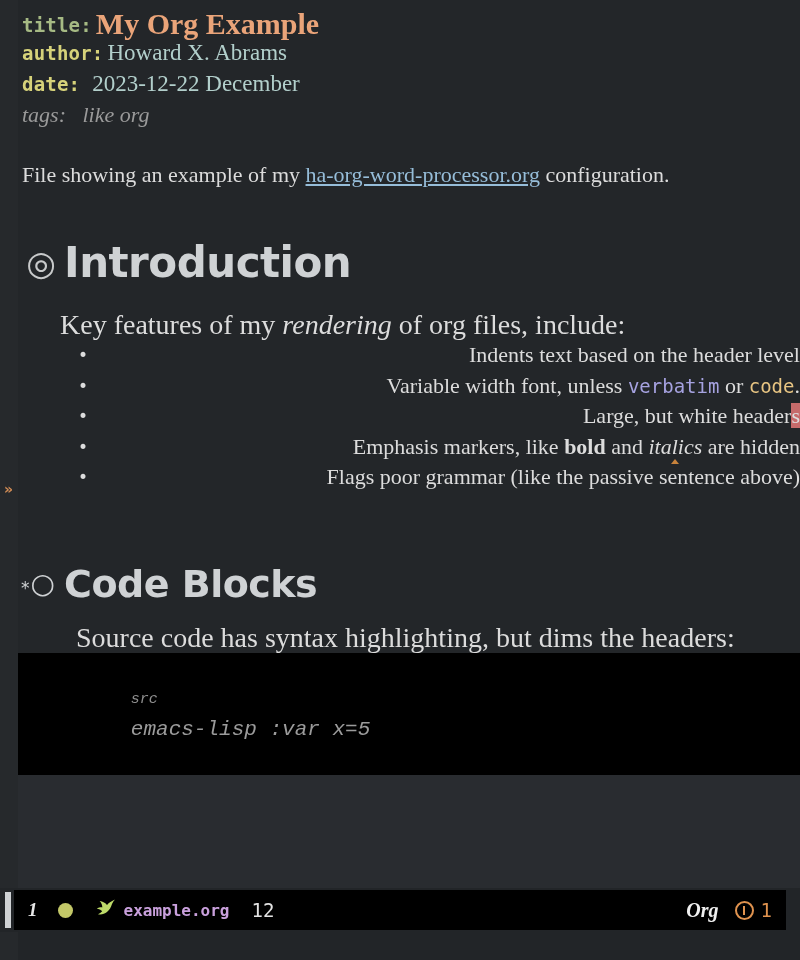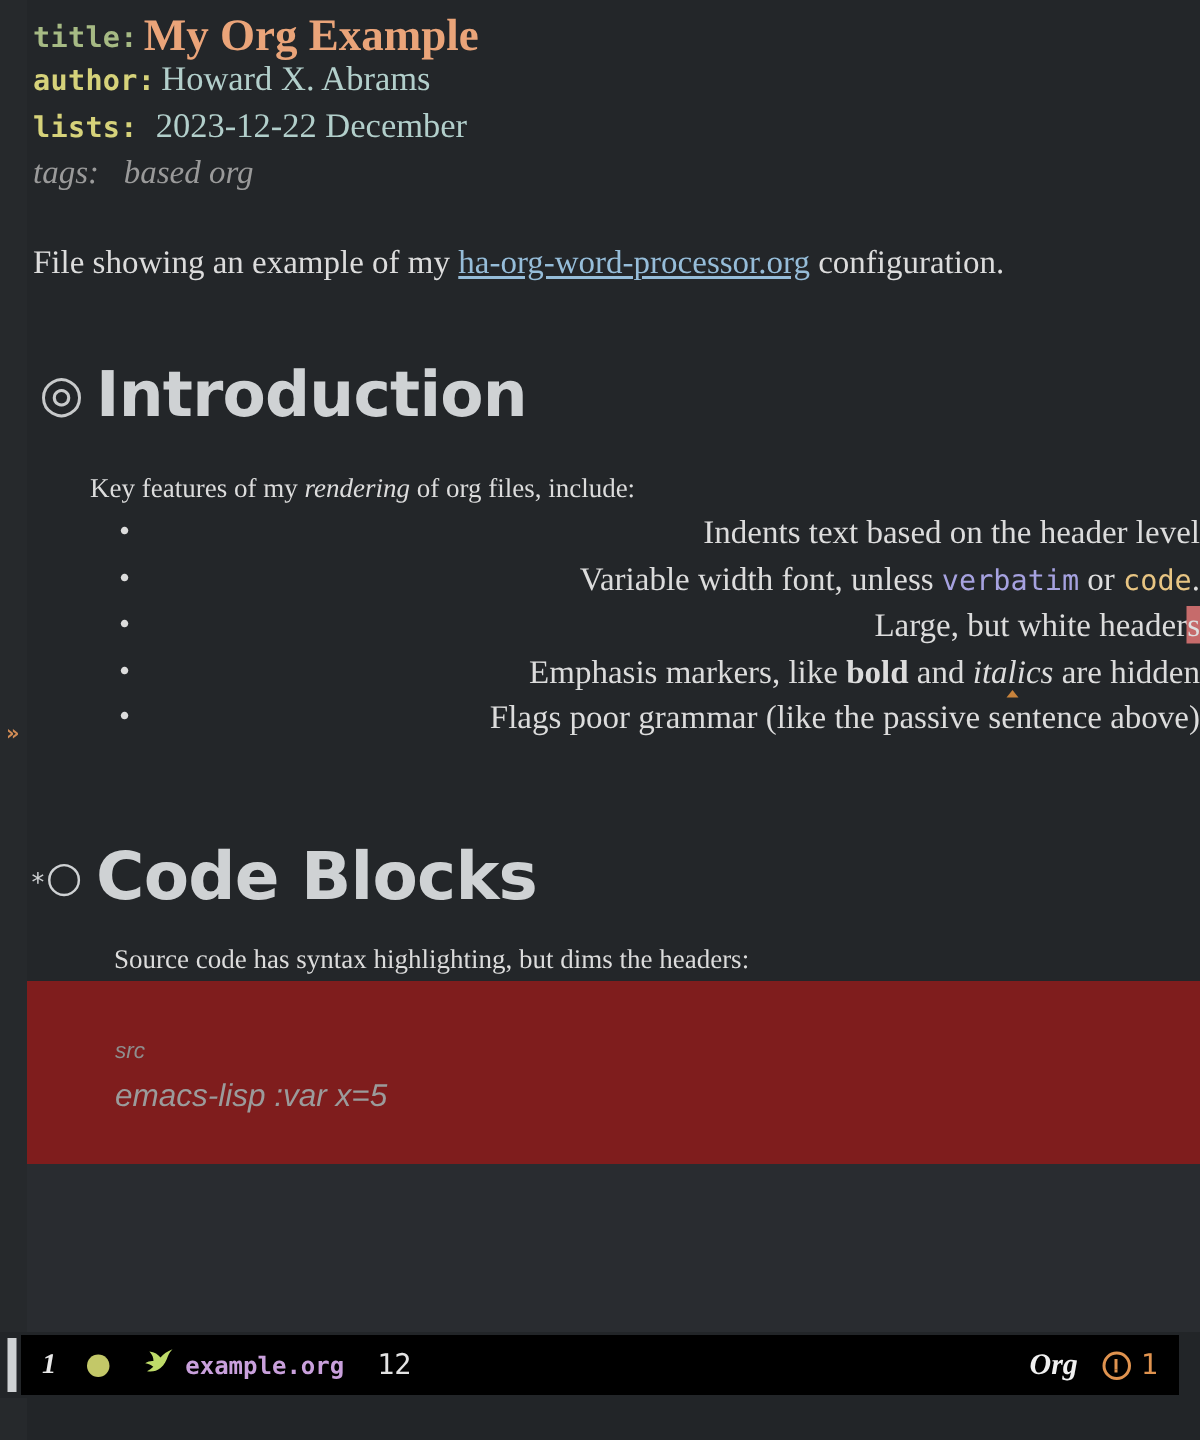--- a/index.html
+++ b/index.html
@@ -156,32 +156,32 @@
     box-sizing: border-box;
     font-family: "DejaVu Sans", sans-serif;
     color: #cfd2d4;
     line-height: 1;
   }
   .h2-star { font-size: 17px; position: relative; top: 5px; }
   .h2-circle { font-size: 28px; margin-left: 1px; }
   .h2-text {
     font-family: "DejaVu Sans", sans-serif;
     font-weight: bold;
-    font-size: 44px;
+    font-size: 38px;
     color: #cfd2d4;
     letter-spacing: -0.5px;
     line-height: 1;
   }
 
   
   .sec1-body { padding-left: 42px; margin-top: 18px; }
   .sec2-body { padding-left: 58px; margin-top: 14px; }
 
   .lede {
-    font-size: 18px;
+    font-size: 28px;
     line-height: 30px;
     color: #dcdcdc;
   }
 
   ul.bullets {
     list-style: none;
     margin: 0;
     padding: 0 0 0 18px;
   }
   ul.bullets li {
@@ -231,22 +231,22 @@
     margin-left: -4px;
     width: 0;
     height: 0;
     border-left: 4px solid transparent;
     border-right: 4px solid transparent;
     border-bottom: 5px solid #c8833c;
   }
 
   
   .src-header, .src-footer {
-    background: #7f1d1d;
-    font-family: Liberation Sans, sans-serif;
+    background: #000000;
+    font-family: Liberation Mono, monospace;
     font-style: italic;
     font-size: 21px;
     line-height: 30px;
     color: #9b9b9b;
     padding-left: 12px;
     margin-left: -58px;
     padding-right: 0;
     width: 782px;
     box-sizing: border-box;
     white-space: pre;
@@ -410,24 +410,24 @@
     <div class="meta pad-x">
       <div class="meta-row">
         <span class="meta-key k-title">title:</span>
         <span class="meta-val v-title">My Org Example</span>
       </div>
       <div class="meta-row">
         <span class="meta-key k-author">author:</span>
         <span class="meta-val v-author">Howard X. Abrams</span>
       </div>
       <div class="meta-row">
-        <span class="meta-key k-date">lists:</span>
+        <span class="meta-key k-date">date:</span>
         <span class="meta-val v-date" style="padding-left:8px;">2023-12-22 December</span>
       </div>
-      <div class="meta-tags">tags:   based org</div>
+      <div class="meta-tags">tags:   like org</div>
     </div>
 
     <div class="intro-para">
       <span>File showing an example of my </span><a class="link" href="#">ha-org-word-processor.org</a><span> configuration.</span>
     </div>
 
     <div class="h1-row">
       <span class="h1-bullet">◎</span>
       <span class="h1-text">Introduction</span>
     </div>

